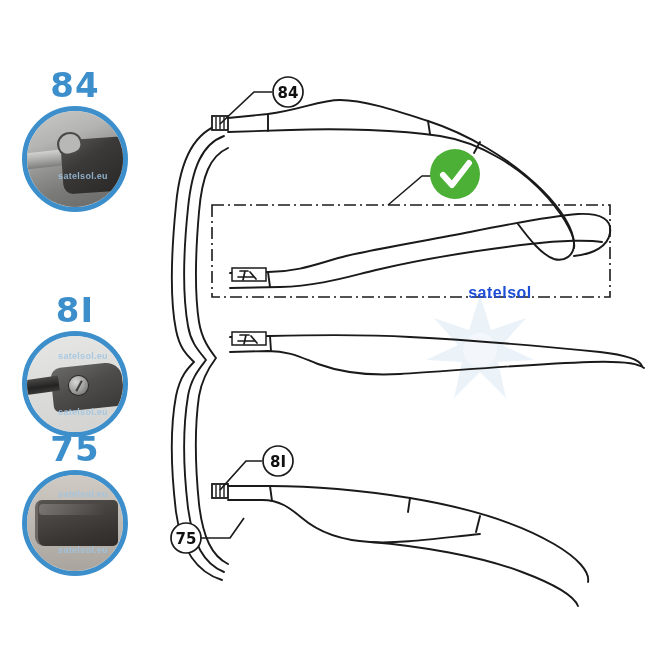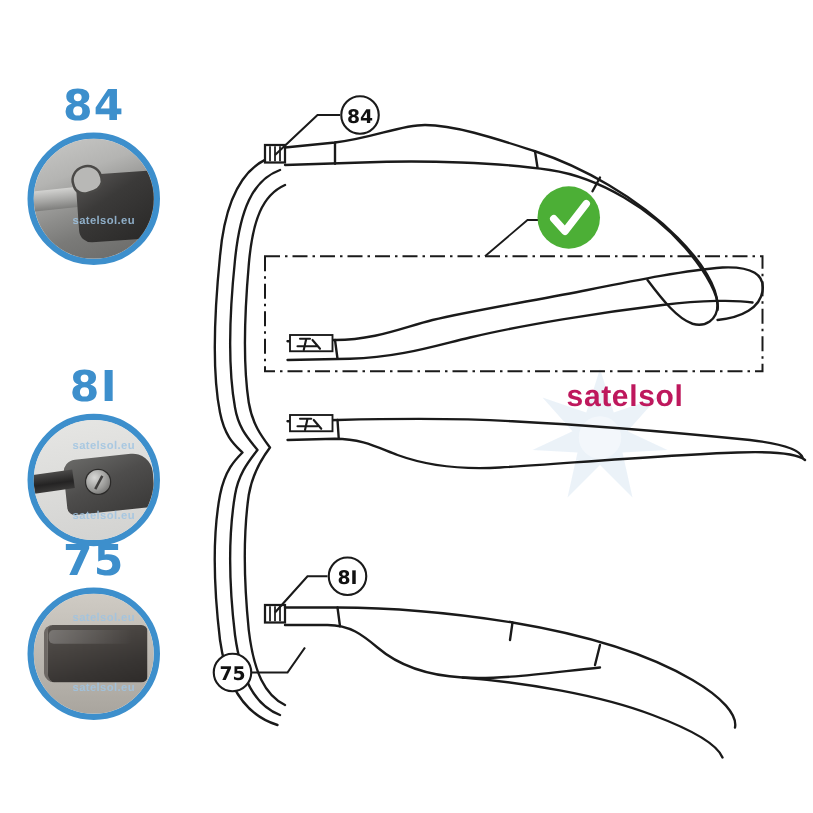--- a/index.html
+++ b/index.html
@@ -178,26 +178,26 @@
     left: 150px;
     top: 0;
     width: 500px;
     height: 650px;
   }
   #drawing svg { display: block; }
 
   .wm-center {
     position: absolute;
     left: 280px;
-    top: 304px;
+    top: 284px;
     width: 140px;
     text-align: center;
-    font-size: 24px;
+    font-size: 16px;
     font-weight: bold;
-    color: #be185d;
+    color: #1d4ed8;
     letter-spacing: .5px;
     pointer-events: none;
     font-family: "Liberation Sans", sans-serif;
   }
 </style>
 </head>
 <body>
 
 <div id="stage">
 

